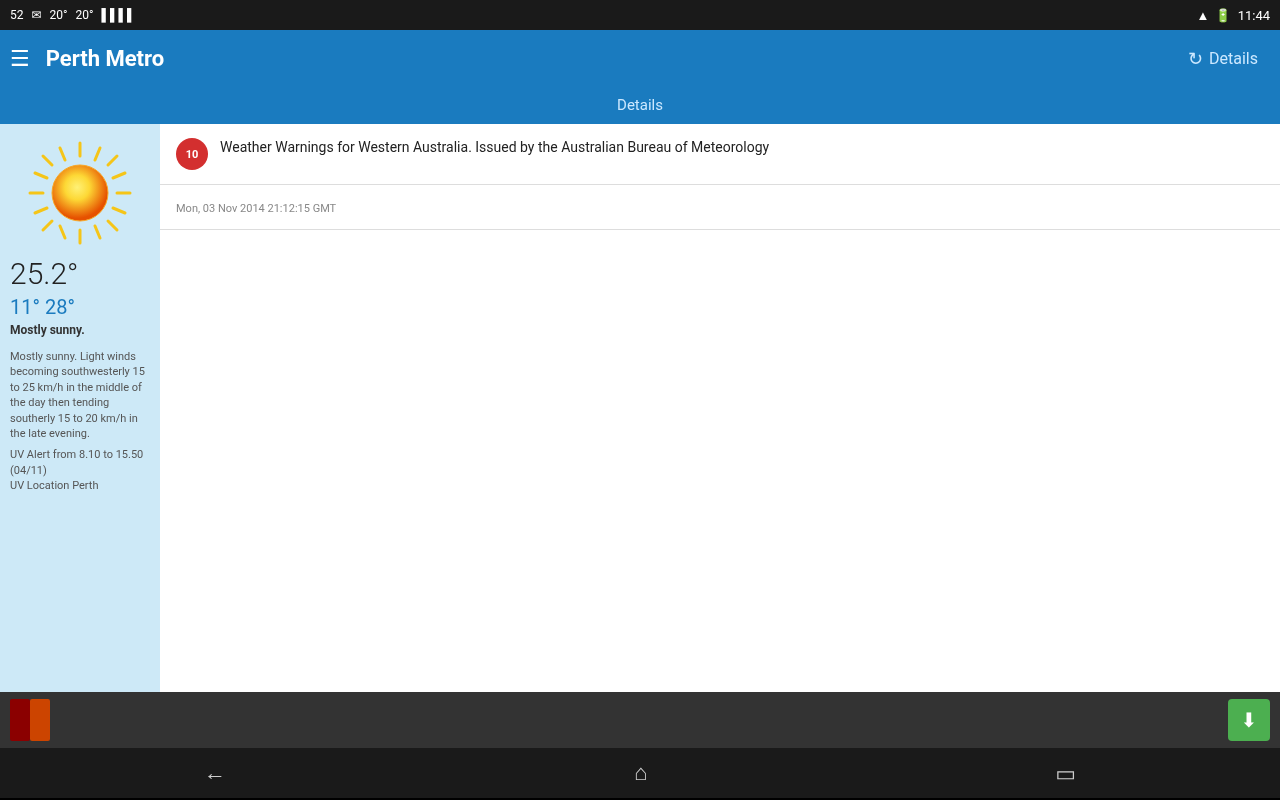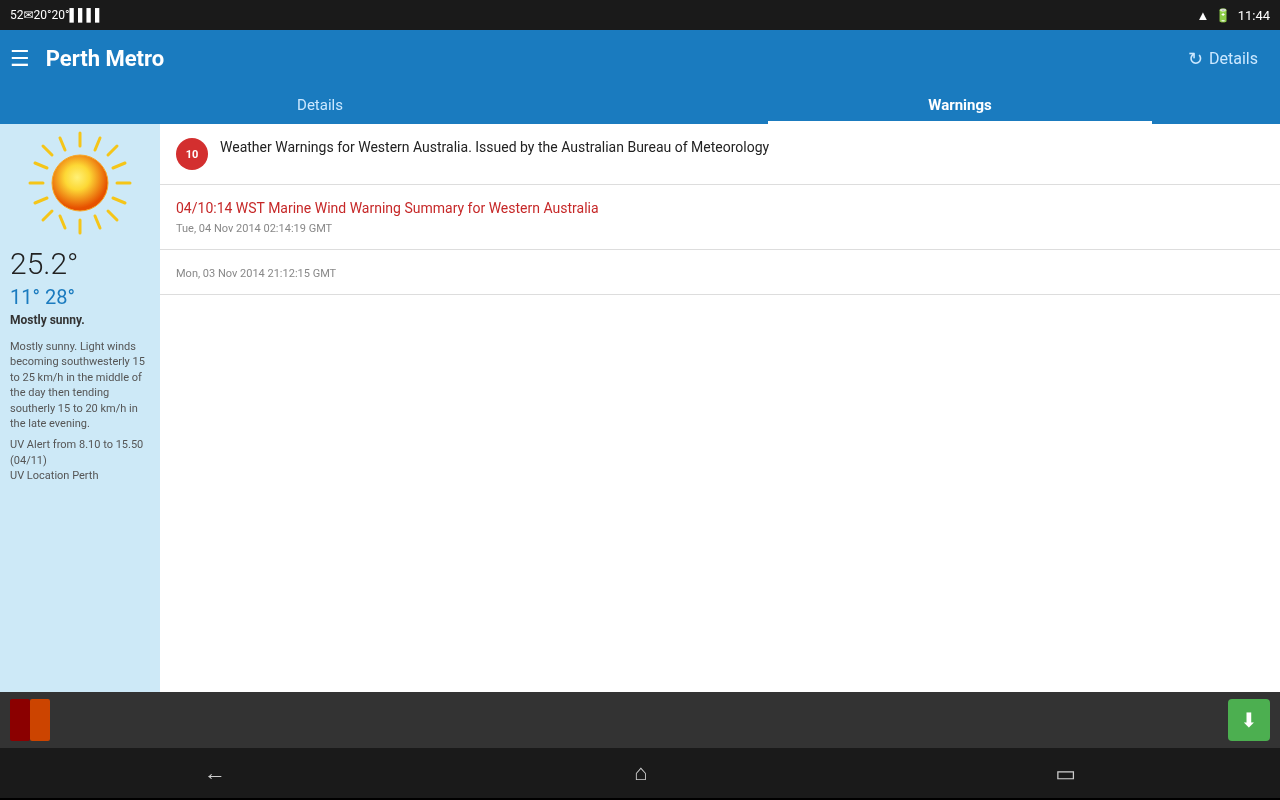--- a/index.html
+++ b/index.html
@@ -9,21 +9,21 @@
     .status-bar {
       height: 30px;
       background: #1a1a1a;
       display: flex;
       align-items: center;
       padding: 0 10px;
       justify-content: space-between;
       color: #fff;
       font-size: 12px;
     }
-    .status-left { display: flex; align-items: flex-start; }
+    .status-left { display: flex; align-items: flex-start; gap: 8px; }
     .status-right { display: flex; align-items: center; gap: 6px; font-size: 13px; }
 
     
     .app-bar {
       height: 56px;
       background: #1a7bbf;
       display: flex;
       align-items: center;
       padding: 0 10px;
       gap: 16px;
@@ -82,21 +82,21 @@
     .main-content {
       display: flex;
       background: #fff;
       height: calc(800px - 30px - 56px - 40px - 56px - 50px);
     }
 
     
     .weather-panel {
       width: 160px;
       background: #cde9f7;
-      padding: 4px 10px;
+      padding: 14px 10px;
       flex-shrink: 0;
     }
     .sun-icon {
       width: 110px;
       height: 110px;
       margin: 0 auto 8px;
       display: block;
     }
     .temp-main {
       font-size: 30px;
@@ -255,23 +255,20 @@
   <div class="app-bar-spacer"></div>
   <div class="details-btn">
     <span class="refresh-icon">↻</span>
     <span>Details</span>
   </div>
 </div>
 
 <div class="tab-bar">
   <div class="tab">
     <span>Details</span>
-  </div>
-  <div class="tab active">
-    <span>Warnings</span>
   </div>
 </div>
 
 <div class="main-content">
 
   <div class="weather-panel">
 
     <svg class="sun-icon" viewBox="0 0 110 110" xmlns="http://www.w3.org/2000/svg">
 
       <rect width="110" height="110" fill="#cde9f7"></rect>
@@ -321,26 +318,20 @@
 
     <div class="warning-item">
       <div class="warning-item-header">
         <div class="badge">10</div>
         <div class="warning-text-block">
           <div class="warning-title-black">Weather Warnings for Western Australia. Issued by the Australian Bureau of Meteorology</div>
         </div>
       </div>
     </div>
 
-    <div class="warning-item">
-      <div class="warning-text-block">
-        <div class="warning-title-red">04/10:14 WST Marine Wind Warning Summary for Western Australia</div>
-        <div class="warning-timestamp">Tue, 04 Nov 2014 02:14:19 GMT</div>
-      </div>
-    </div>
 
     <div class="warning-item">
       <div class="warning-text-block">
         <div class="warning-timestamp">Mon, 03 Nov 2014 21:12:15 GMT</div>
       </div>
     </div>
 
   </div>
 </div>
 

